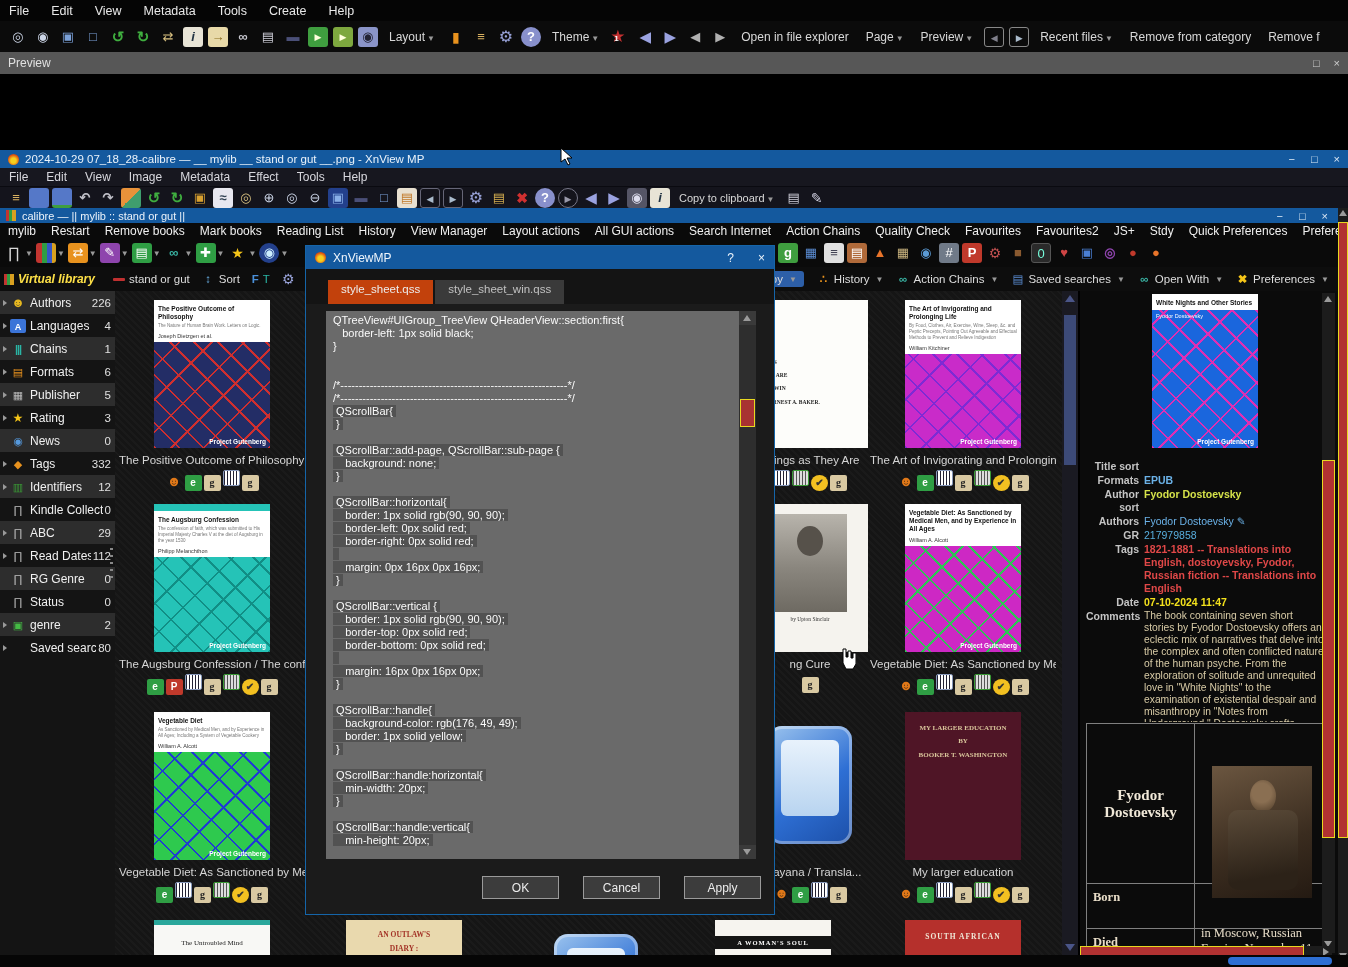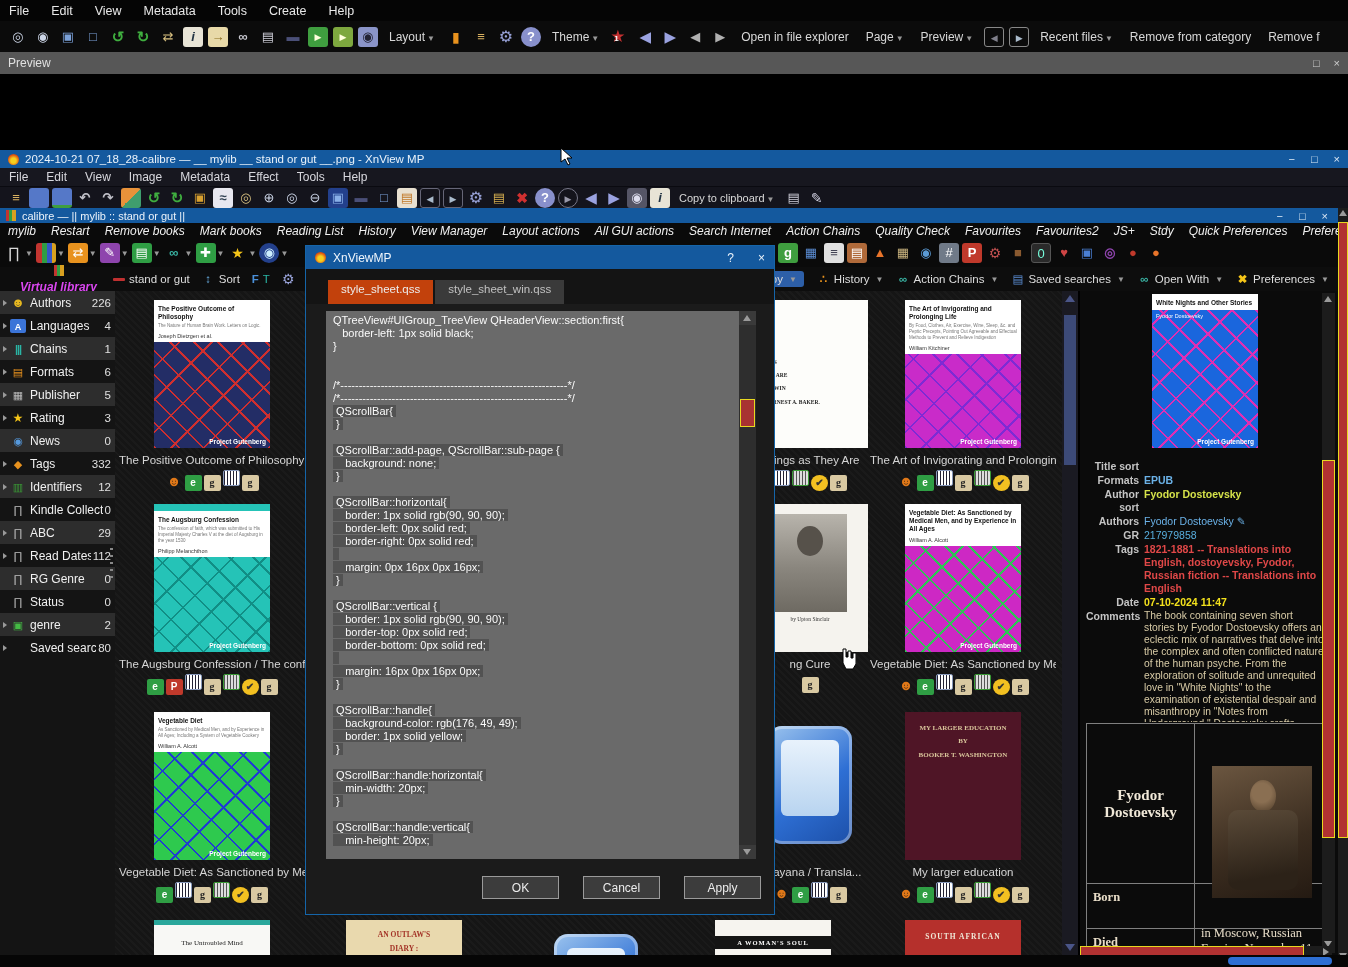--- a/index.html
+++ b/index.html
@@ -27,26 +27,26 @@
   .xtitle{background:#14599e;color:#eaf2fa;font-size:11.5px;padding:0 8px;gap:6px;}
   .flame{width:11px;height:11px;border-radius:50%;background:radial-gradient(circle at 50% 60%,#f5d020 0 30%,#e05510 65%,#a03010 100%);flex:0 0 auto;}
   .winbtns{margin-left:auto;display:flex;gap:16px;color:#dce8f5;font-size:11px;}
   .xmenu{background:#17171f;color:#d8d8de;font-size:12px;gap:18px;padding-left:9px;border-bottom:1px solid #0a0a10;}
   .xtools{background:#14141c;gap:3px;padding-left:6px;color:#ccc;}
 
   
   .ctitle{background:#14599e;color:#eaf2fa;font-size:11px;padding:0 6px;gap:6px;}
   .calicon{width:10px;height:11px;background:linear-gradient(90deg,#c23530 30%,#2f9e44 30% 60%,#d8a020 60%);flex:0 0 auto;}
   .cactions{background:#0a0a0a;color:#f0f0f0;font-size:12px;gap:15px;padding-left:8px;}
-  .cactions span{white-space:nowrap;font-style:italic;}
+  .cactions span{white-space:nowrap;}
   .cicons{gap:3px;height:26px;}
   .ciw{display:flex;align-items:center;}
   .ciw .dda{margin-left:1px;}
   .csearch{background:#0d0d0d;color:#ddd;font-size:11.5px;}
-  .vlhdr{width:113px;gap:4px;padding-left:4px;font-weight:bold;font-style:italic;color:#d946ef;font-size:12px;flex-direction:column;}
+  .vlhdr{width:113px;gap:4px;padding-left:4px;font-weight:bold;font-style:italic;color:#fde047;font-size:12px;}
   .sgrp{gap:4px;margin-right:12px;white-space:nowrap;}
   .reddash{display:inline-block;width:12px;height:3px;background:#c03030;border-radius:1px;}
   .ftic b{color:#4a90d9;}.ftic i{color:#2ab5a5;font-style:normal;}
   .gear{color:#98a2d8;font-size:14px;}
   .toolbtn{gap:4px;margin-right:13px;white-space:nowrap;}
   .toolbtn[data-hl="true"]{background:#2d5fa8;border-radius:3px;padding:2px 7px;}
   .tic{display:inline-block;min-width:13px;text-align:center;}
   .tic[data-ic="sort"]::after{content:"↕";color:#6bb2e8;font-weight:bold;}
   .tic[data-ic="paw"]::after{content:"∴";color:#e8921e;font-weight:bold;}
   .tic[data-ic="chain"]::after{content:"∞";color:#3ab5a5;font-weight:bold;}
@@ -255,21 +255,21 @@
     <span>Preview</span>
     <span class="flex pvbtns">
       <span>□</span>
       <span>×</span>
     </span>
   </div>
   <div class="abs pvbody" style="left:0;top:74px;width:1348px;height:76px;"></div>
 
   <div class="abs flex xtitle" style="left:0;top:150px;width:1348px;height:18px;">
     <span class="flame"></span>
-    <span>2024-10-21 07_18_28-calibre — __ mylib __ stand or gut __.png - XnView MP</span>
+    <span>2024-10-29 07_18_28-calibre — __ mylib __ stand or gut __.png - XnView MP</span>
     <span class="winbtns">
       <span>−</span>
       <span>□</span>
       <span>×</span>
     </span>
   </div>
   <div class="abs flex xmenu" style="left:0;top:168px;width:1348px;height:19px;">
     <span>File</span>
       <span>Edit</span>
       <span>View</span>

